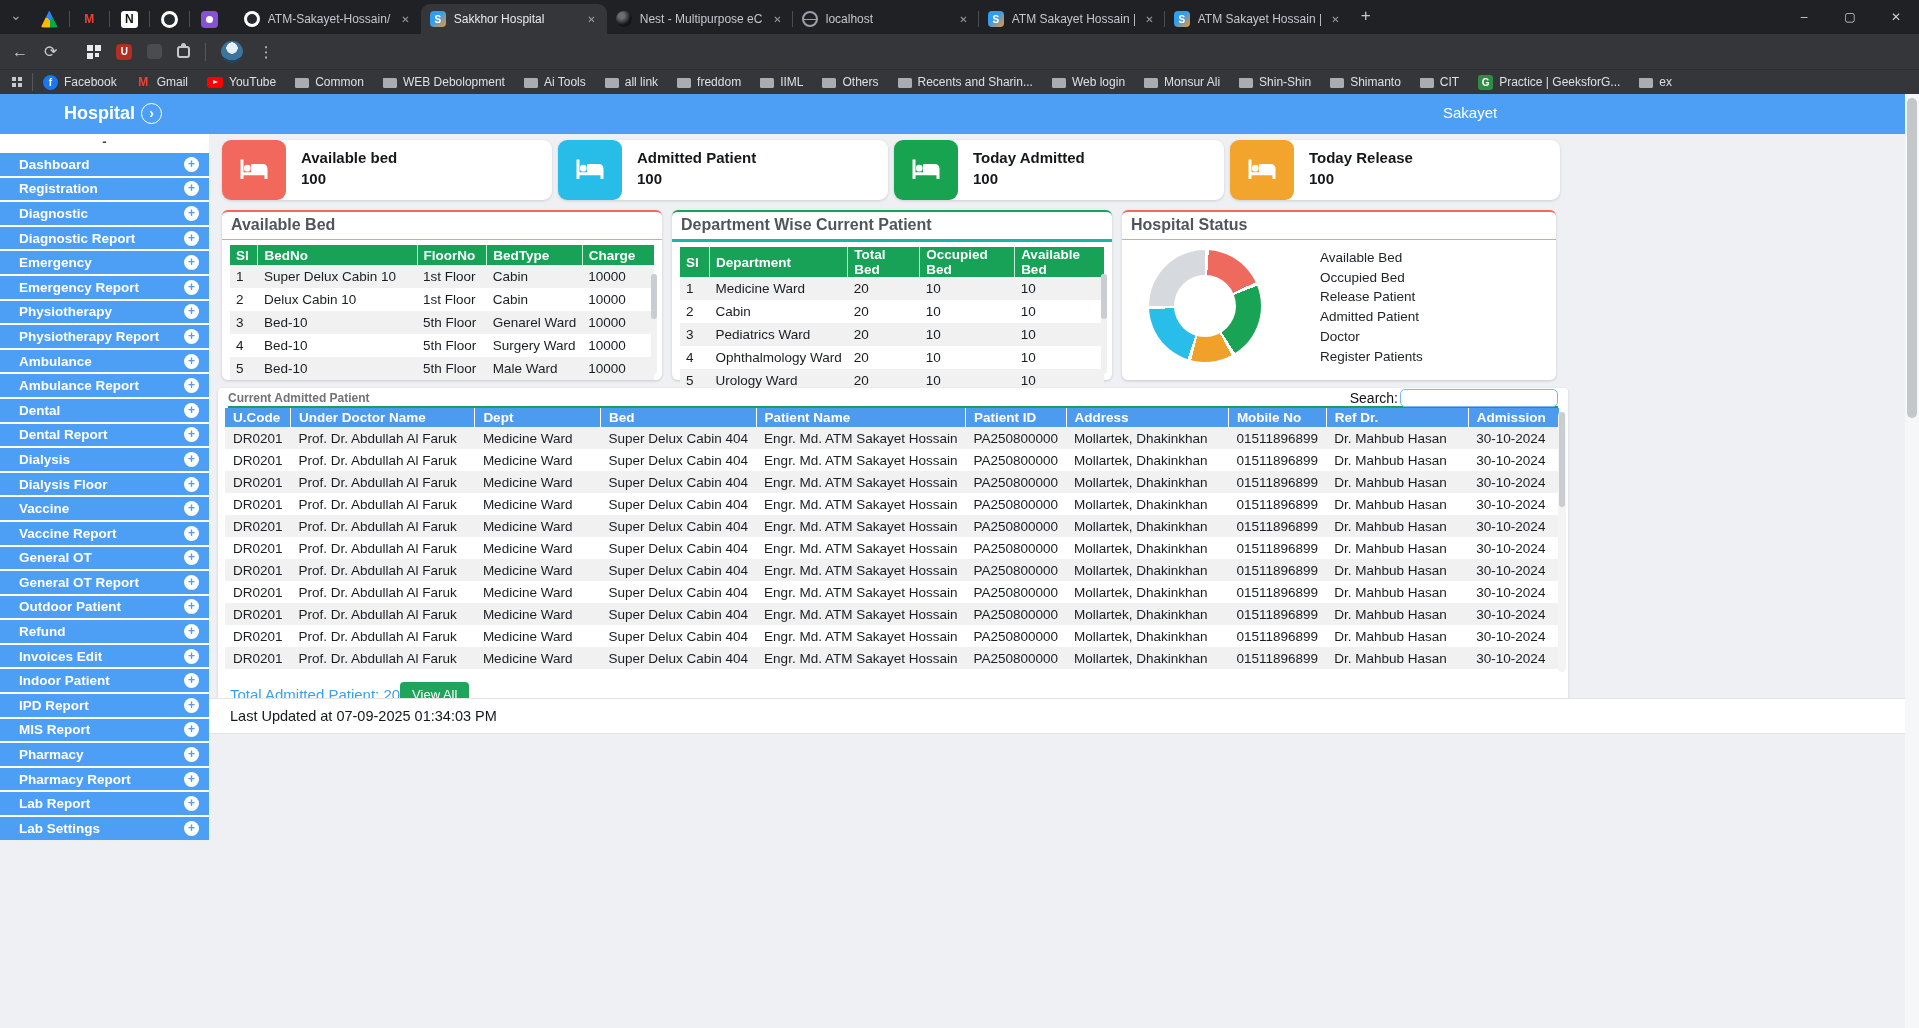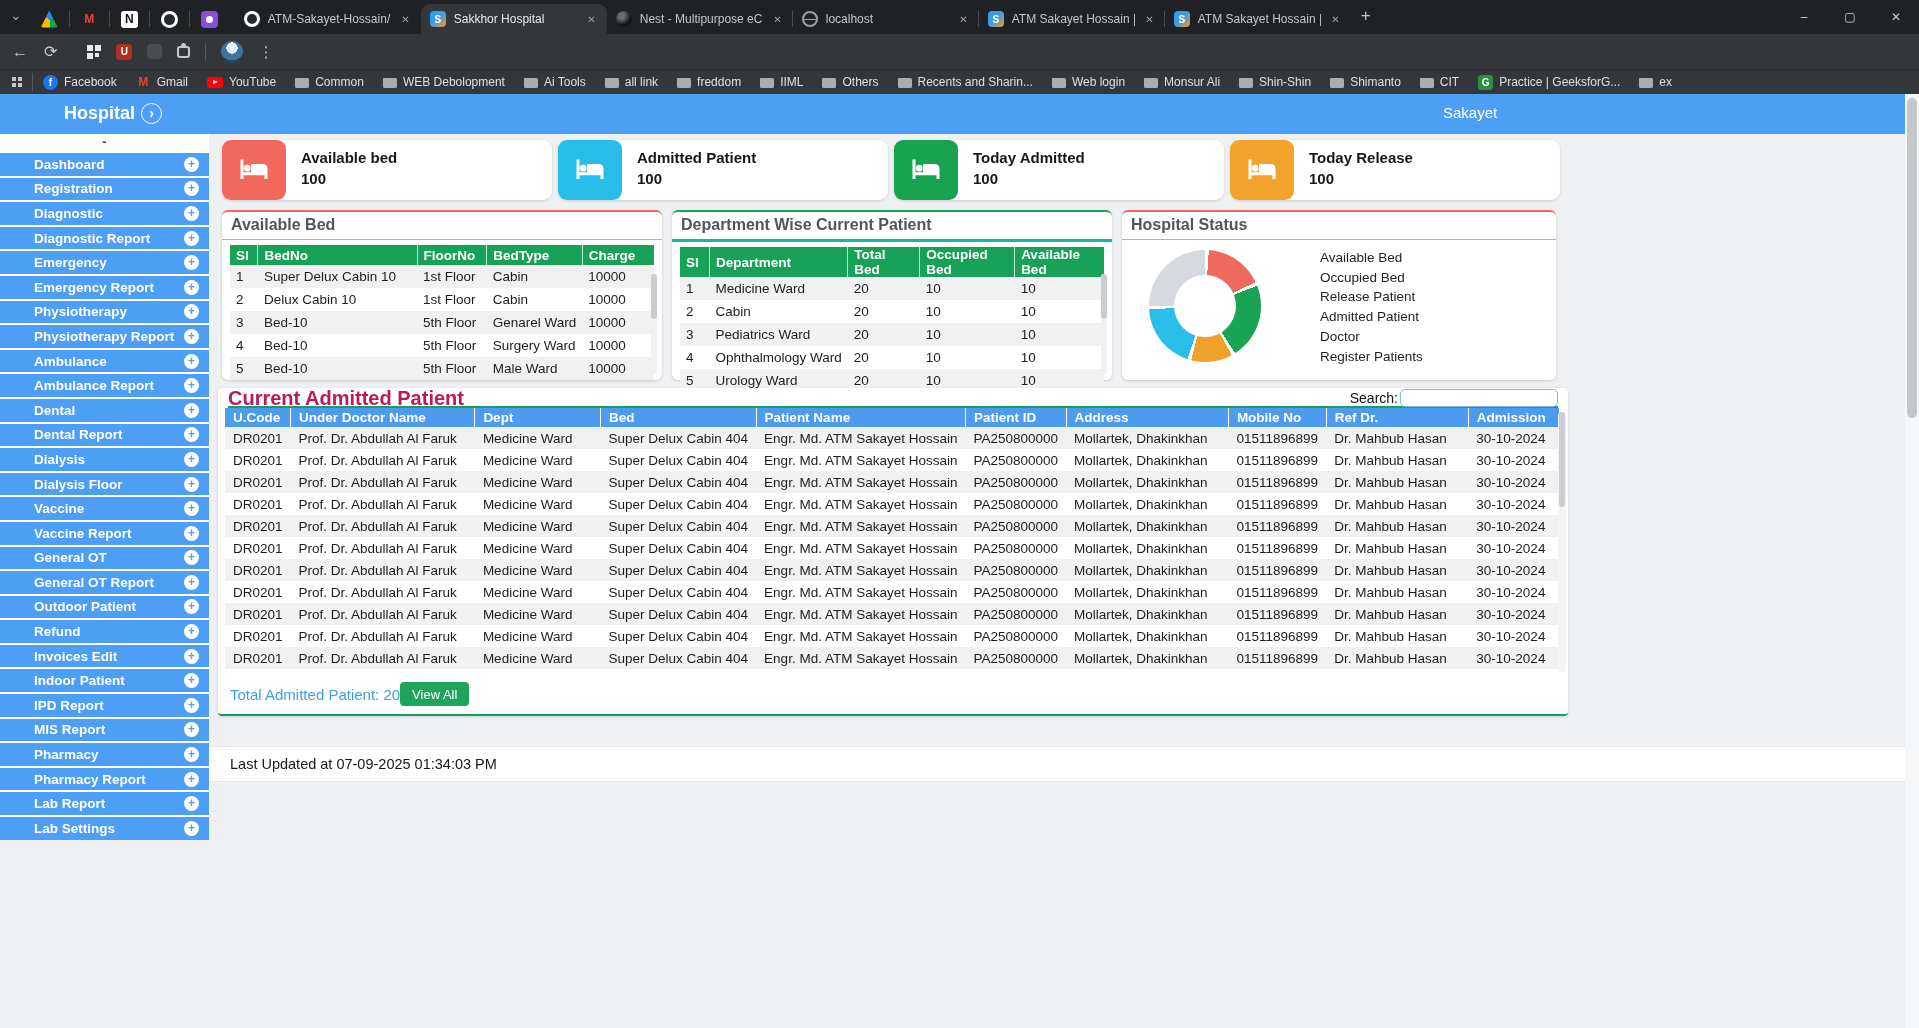--- a/index.html
+++ b/index.html
@@ -86,21 +86,21 @@
   .page{position:absolute;top:94px;left:0;width:1919px;height:934px;background:#eef0f3}
   .page-header{position:absolute;top:0;left:0;right:0;height:40px;background:#4d9ff5;color:#fff}
   .brand{position:absolute;left:64px;top:9px;font-size:18px;font-weight:bold}
   .brand-chevron{position:absolute;left:141px;top:9px;width:21px;height:21px;border:1.5px solid #fff;border-radius:50%;
        text-align:center;line-height:18px;font-size:14px;font-weight:bold}
   .username{position:absolute;left:1443px;top:10px;font-size:15px;font-weight:normal}
   .sidebar{position:absolute;top:40px;left:0;width:209px;bottom:0}
   .sidebar-top{height:19px;background:#fff;text-align:center;color:#444;font-weight:bold;font-size:13px;line-height:16px}
   .menu{display:flex;flex-direction:column;gap:2px;background:#fff}
   .menu-item{height:22.6px;background:#4d9ff5;color:#fff;font-size:13.5px;font-weight:bold;
-       display:flex;align-items:center;padding:0 10px 0 34px;cursor:default}
+       display:flex;align-items:center;padding:0 10px 0 19px;cursor:default}
   .menu-plus{margin-left:auto;width:15px;height:15px;background:#fff;border-radius:50%;color:#4d9ff5;
        font-weight:bold;font-size:12px;line-height:15px;text-align:center}
   .content{position:absolute;left:209px;top:40px;right:0;bottom:0}
   .cards{position:absolute;left:13px;top:6px;display:flex;gap:6px}
   .card{width:330px;height:60px;background:#fff;border-radius:9px;box-shadow:0 1px 3px rgba(0,0,0,.14);display:flex}
   .card-icon{width:64px;height:60px;border-radius:9px;display:flex;align-items:center;justify-content:center;flex:none}
   .card-icon svg{width:36px;height:36px;fill:#fff}
   .card-body{padding:9px 0 0 15px;font-size:15px;color:#15181b}
   .card-title{font-weight:600}
   .card-value{font-weight:bold;margin-top:4px}
@@ -120,35 +120,35 @@
   .mini-table td{height:23px;padding:0 6px;white-space:nowrap;overflow:hidden}
   .mini-table tbody tr:nth-child(odd){background:#f1f1f1}
   .mini-scroll{position:absolute;right:5px;top:62px;width:6px;height:100px;background:#f1f1f1;border-radius:3px}
   .mini-scroll::after{content:'';position:absolute;top:0;left:0;width:6px;height:45px;background:#c9cdd1;border-radius:3px}
   .donut{position:absolute;left:27px;top:38px;width:112px;height:112px;border-radius:50%}
   .hole{position:absolute;left:50%;top:50%;width:62px;height:62px;margin:-31px 0 0 -31px;background:#fff;border-radius:50%}
   .legend{position:absolute;left:198px;top:36px;list-style:none;font-size:13.5px;color:#212529;line-height:19.7px}
   .admitted{position:absolute;left:9px;top:254px;width:1350px;height:328px;background:#fff;border-radius:4px;
        box-shadow:0 1px 3px rgba(0,0,0,.14);border-bottom:2px solid #17a05c}
   .adm-head{display:flex;align-items:center;height:20px;margin:0 10px;padding-top:2px;border-bottom:2px solid #17a05c}
-  .adm-title{flex:1;font-size:20px;font-weight:bold;color:#be185d}
+  .adm-title{flex:1;font-size:12px;font-weight:bold;color:#737373}
   .search-label{font-size:14px;color:#111;margin-right:2px}
   .search-input{width:158px;height:18px;border:1px solid #7cb9f2;border-radius:5px;outline:none;font-size:12px;padding:0 6px}
   .adm-table{margin:0 8px 0 7px;border-collapse:collapse;table-layout:fixed;font-size:13.5px;color:#1a1d21}
   .adm-table th{background:#4d9bee;color:#fff;text-align:left;font-weight:600;height:19px;padding:0 8px;
        border-right:1px solid rgba(255,255,255,.75);white-space:nowrap;overflow:hidden}
   .adm-table td{height:22px;padding:0 8px;white-space:nowrap;overflow:hidden}
   .adm-table tbody tr:nth-child(odd){background:#f1f1f1}
   .adm-scroll{position:absolute;right:2px;top:24px;width:8px;height:260px;background:#f4f4f4;border-radius:4px}
   .adm-scroll::after{content:'';position:absolute;top:0;left:1px;width:6px;height:95px;background:#c9cdd1;border-radius:3px}
   .adm-foot{position:absolute;left:12px;right:14px;bottom:8px;display:flex;align-items:center;justify-content:flex-start}
   .total{font-size:15px;color:#3d9fe8}
   .viewall{background:#1ea55b;color:#fff;border:none;border-radius:4px;font-size:13px;height:24px;padding:0 12px;
        font-family:"Liberation Sans",sans-serif}
-  .last-updated{position:absolute;left:0;right:14px;top:612px;height:36px;background:#fff;
+  .last-updated{position:absolute;left:0;right:14px;top:564px;height:36px;background:#fff;
        border-top:1px solid #e2e4e6;border-bottom:1px solid #e2e4e6;display:flex;align-items:center;
        padding-left:21px;font-size:14.5px;color:#15181b}
   .page-scrollbar{position:absolute;right:0;top:0;bottom:0;width:14px;background:#f6f7f8;z-index:5}
   .page-scrollbar .thumb{margin:4px 2px 0 2px;height:320px;background:#c4c7ca;border-radius:6px}
 </style>
 </head>
 <body>
 
 <div class="chrome">
   <div class="tabstrip">

